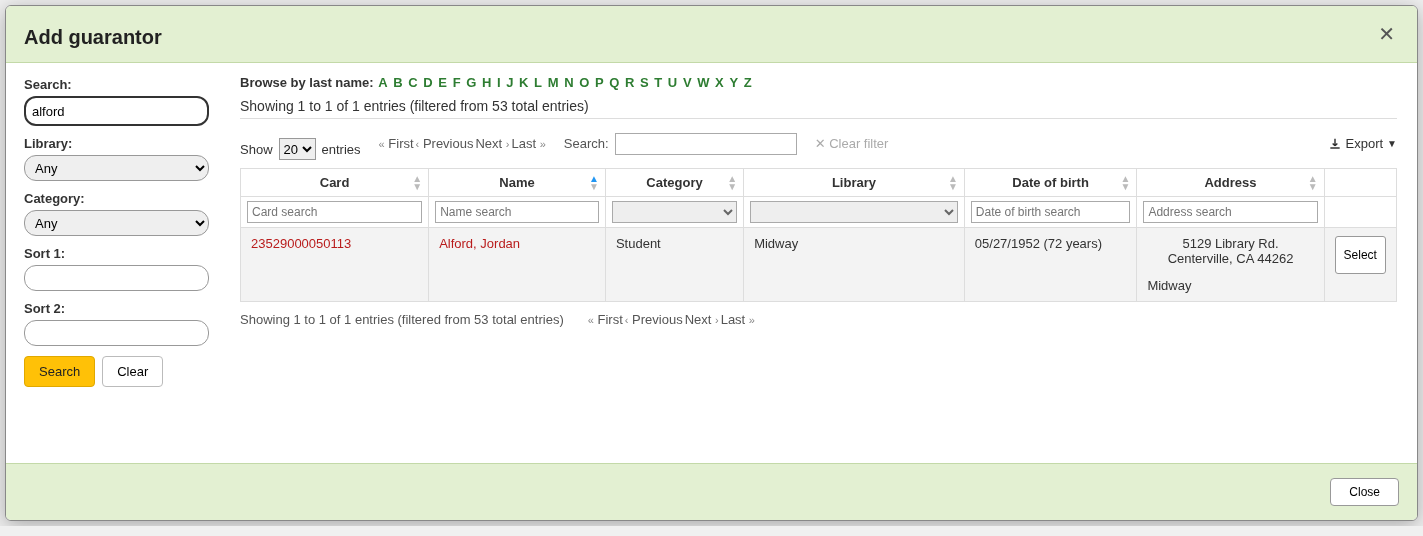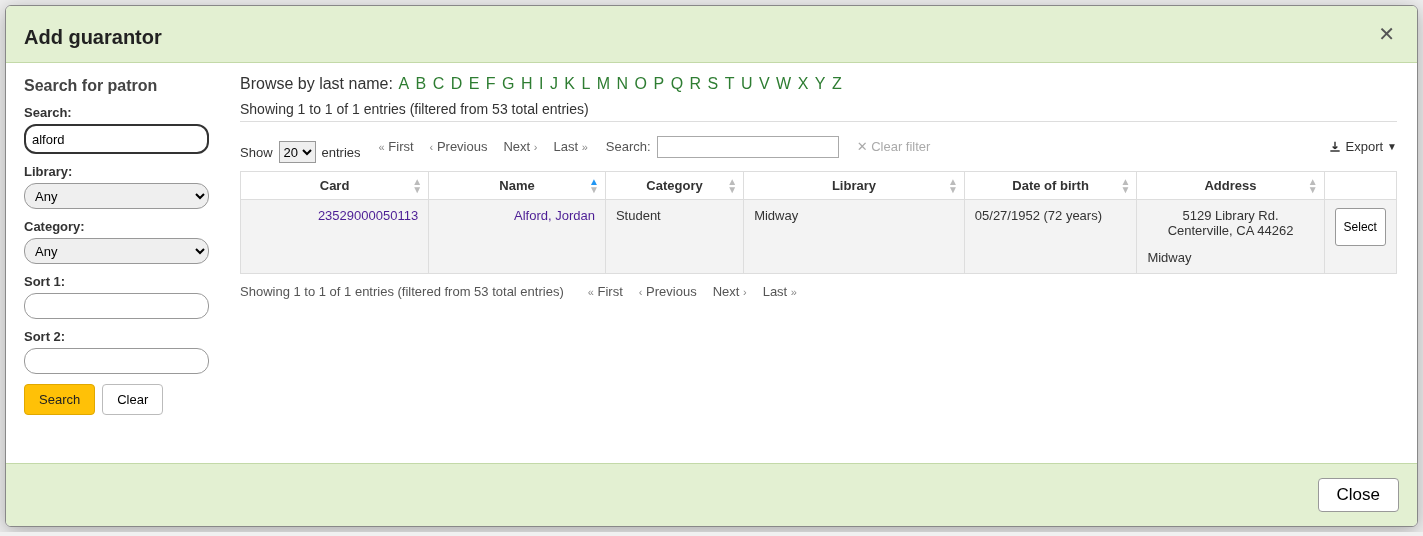--- a/index.html
+++ b/index.html
@@ -13,66 +13,65 @@
     .sidebar h2 { font-size: 16px; font-weight: bold; color: #444; margin-bottom: 10px; }
     .form-group { margin-bottom: 10px; }
     .form-group label { display: block; font-size: 13px; font-weight: bold; color: #333; margin-bottom: 4px; }
     .form-group input[type=text], .form-group select { width: 185px; padding: 4px 6px; border: 1px solid #999; border-radius: 12px; font-size: 13px; height: 26px; }
     #search-main { border: 2px solid #333; height:30px; }
     .btn-row { display: flex; gap: 7px; }
     .btn { padding: 7px 14px; border-radius: 4px; font-size: 13px; cursor: pointer; border: 1px solid #bbb; background: #fff; }
     .btn-primary { background: #ffc107; border-color: #e0a800; color: #222; font-weight: normal; }
     .btn-secondary { background: #fff; }
     .main { flex: 1; padding: 12px 20px 12px 8px; }
-    .browse { font-size: 16px; margin-bottom: 8px; }
+    .browse { font-size: 13px; margin-bottom: 8px; font-weight: bold; }
     .browse a { color: #2e7d32; text-decoration: none; margin: 0 1px; }
     .filter-info { font-size: 14px; color: #333; margin-bottom: 4px; }
     hr.sep { border: none; border-top: 1px solid #ddd; margin: 4px 0 8px; }
     .toolbar { display: flex; align-items: center; justify-content: space-between; margin-bottom: 8px; font-size: 13px; color: #555; }
     .toolbar-left { display: flex; align-items: center; gap: 18px; }
     .toolbar-left select { border: 1px solid #999; height: 22px; font-size: 13px; }
     .show-entries { display: flex; align-items: center; gap: 6px; color: #333; margin-top: 11px; }
-    .pager { display: flex; align-items: center; gap: 16px; }
+    .pager { display: flex; align-items: center; gap: 2px; }
     .pager span { cursor: pointer; color: #555; }
     .pager .chev { color: #888; font-size: 11px; }
     .search-box { display: flex; align-items: center; gap: 6px;}
     .search-box input { border: 1px solid #aaa; width: 182px; height: 22px; padding: 2px 4px; }
     .clear-filter { color: #aaa; cursor: pointer; }
     .export { color: #333; cursor: pointer; display:flex; align-items:center; gap:4px;}
     table.results { width: 100%; border-collapse: collapse; font-size: 13px; }
     table.results th { background: #fff; border: 1px solid #ddd; padding: 6px 8px; font-weight: bold; text-align: center; position: relative; }
     table.results th .sort { position: absolute; right: 6px; top: 50%; transform: translateY(-50%); color: #bbb; font-size: 10px; line-height: 8px; }
     table.results th .sort .up.active { color: #2196f3; }
     table.results tr.filter-row td { border: 1px solid #ddd; padding: 4px 6px; background: #fff;}
     table.results tr.filter-row input, table.results tr.filter-row select { width: 100%; border: 1px solid #aaa; padding: 2px 4px; font-size: 12px; height:22px; color: #666;}
     table.results tr.data-row td { border: 1px solid #ddd; padding: 8px 10px; background: #f3f3f3; vertical-align: top; }
-    table.results tr.data-row td.link { color: #4c1d95; text-align: right; }
+    table.results tr.data-row td.link { color: #b91c1c; }
     .addr-inner { text-align: center; margin-bottom: 12px; }
     .addr-sub { text-align: left; }
     .select-btn { padding: 11px 8px; border: 1px solid #999; background: #fff; border-radius: 3px; font-size: 12px; cursor: pointer; text-align: right; }
     .bottom-bar { display: flex; align-items: center; gap: 24px; margin-top: 10px; font-size: 13px; color: #555;}
     .modal-footer { background: #e3f0d2; border-top: 1px solid #c3d9a8; padding: 14px 18px; display: flex; justify-content: flex-end; }
-    .btn-close { padding: 6px 18px; border: 1px solid #999; background: #fff; border-radius: 4px; cursor: pointer; font-size: 17px;}
+    .btn-close { padding: 6px 18px; border: 1px solid #999; background: #fff; border-radius: 4px; cursor: pointer; font-size: 12px;}
     select.tbl-filter { background:#eee; }
     .dl-icon { display:inline-block; width:14px; height:14px; }
     .dl-icon svg { width:14px; height:14px; }
   </style>
 </head>
 <body>
 
 <div class="modal">
   <div class="modal-header">
     <div class="modal-title">Add guarantor</div>
     <div class="close-x">✕</div>
   </div>
 
   <div class="modal-body">
 
     <div class="sidebar">
-      <h2>Search for patron</h2>
 
       <div class="form-group">
         <label>Search:</label>
         <input id="search-main" type="text" value="alford" style="">
       </div>
 
       <div class="form-group">
         <label>Library:</label>
         <select>
           <option>Any</option>
@@ -145,20 +144,29 @@
         <thead>
           <tr>
             <th style="width:190px;"><span>Card</span><span class="sort"><span class="up">▲</span><br><span>▼</span></span></th>
             <th style="width:180px;"><span>Name</span><span class="sort"><span class="up active">▲</span><br><span>▼</span></span></th>
             <th style="width:140px;"><span>Category</span><span class="sort"><span class="up">▲</span><br><span>▼</span></span></th>
             <th style="width:225px;"><span>Library</span><span class="sort"><span class="up">▲</span><br><span>▼</span></span></th>
             <th style="width:175px;"><span>Date of birth</span><span class="sort"><span class="up">▲</span><br><span>▼</span></span></th>
             <th style="width:190px;"><span>Address</span><span class="sort"><span class="up">▲</span><br><span>▼</span></span></th>
             <th style="width:55px;"></th>
           </tr>
+          <tr class="filter-row">
+            <td><input type="text" placeholder="Card search" style=""></td>
+            <td><input type="text" placeholder="Name search" style=""></td>
+            <td><select class="tbl-filter"><option></option></select></td>
+            <td><select class="tbl-filter"><option></option></select></td>
+            <td><input type="text" placeholder="Date of birth search" style=""></td>
+            <td><input type="text" placeholder="Address search" style=""></td>
+            <td></td>
+          </tr>
         </thead>
         <tbody>
           <tr class="data-row">
             <td class="link">23529000050113</td>
             <td class="link">Alford, Jordan</td>
             <td>Student</td>
             <td>Midway</td>
             <td>05/27/1952 (72 years)</td>
             <td>
               <div class="addr-inner">

